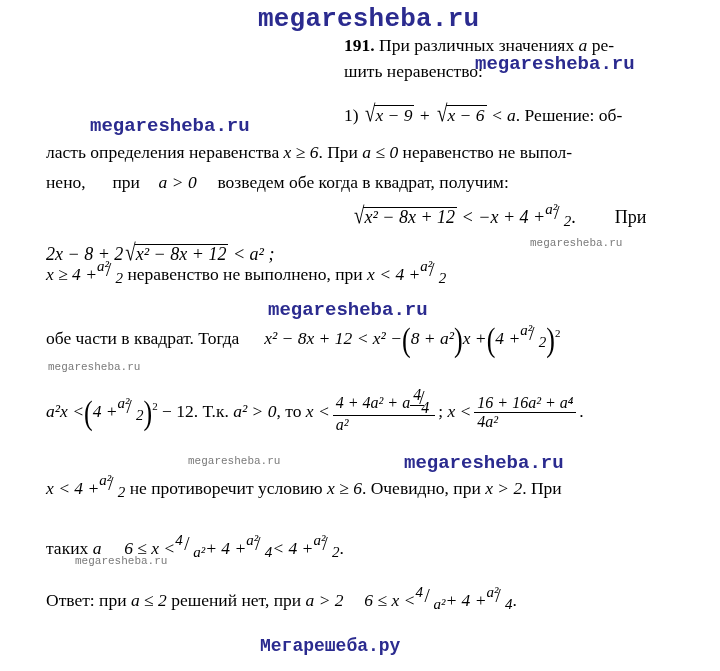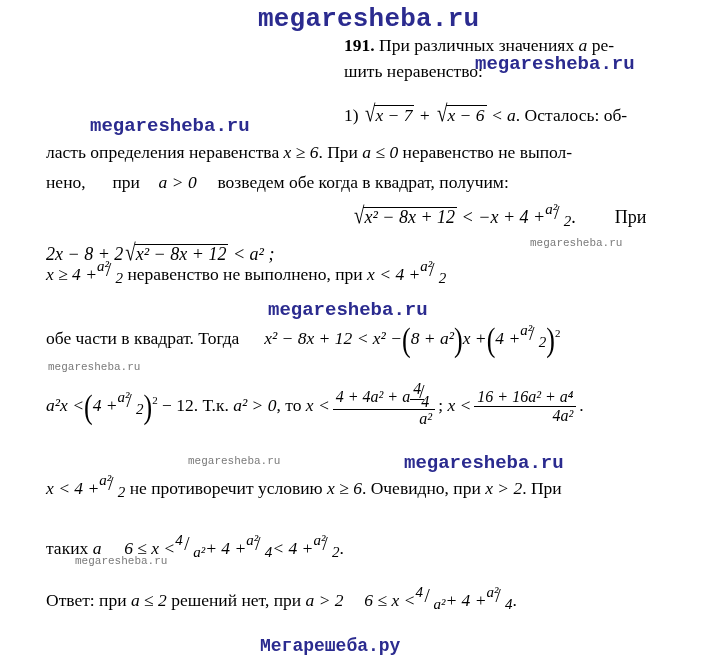--- a/index.html
+++ b/index.html
@@ -108,23 +108,23 @@
   }
   .frac .slash {
     position: absolute;
     left: 9px;
     top: -4px;
     font-size: 19px;
     font-style: normal;
   }
   .vfrac {
     display: inline-block;
-    text-align: right;
+    text-align: left;
     vertical-align: middle;
-    margin: 2px 3px;
+    margin: 8px 3px;
   }
   .vfrac .num {
     display: block;
     border-bottom: 1.1px solid #000;
     padding: 0 3px 1px 3px;
     font-size: 16px;
   }
   .vfrac .den {
     display: block;
     padding: 1px 3px 0 3px;
@@ -164,27 +164,27 @@
     <span>При различных значениях</span>
     <span class="math">a</span>
     <span>ре-</span>
   </div>
 
   <div class="txt" style="top:62px; left:344px;">шить неравенство:</div>
 
   <div class="txt" style="top:105px; left:344px;">
     <span>1)</span>
     <span class="sqrt">
-      <span class="rad">√</span><span class="under math">x − 7</span>
+      <span class="rad">√</span><span class="under math">x − 9</span>
     </span>
     <span class="math">+</span>
     <span class="sqrt">
       <span class="rad">√</span><span class="under math">x − 6</span>
     </span>
-    <span class="math"> &lt; a</span><span>. Осталось: об-</span>
+    <span class="math"> &lt; a</span><span>. Решение: об-</span>
   </div>
 
   <div class="txt" style="top:143px; left:46px;">
     <span>ласть определения неравенства</span>
     <span class="math">x ≥ 6</span><span>. При</span>
     <span class="math">a ≤ 0</span>
     <span>неравенство не выпол-</span>
   </div>
 
   <div class="txt" style="top:173px; left:46px;">

